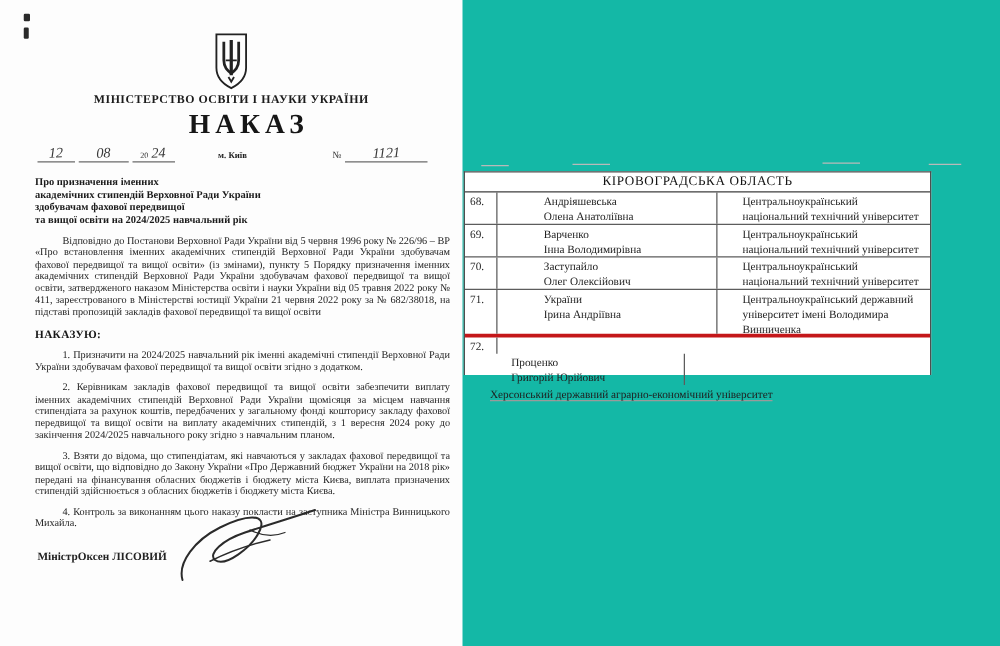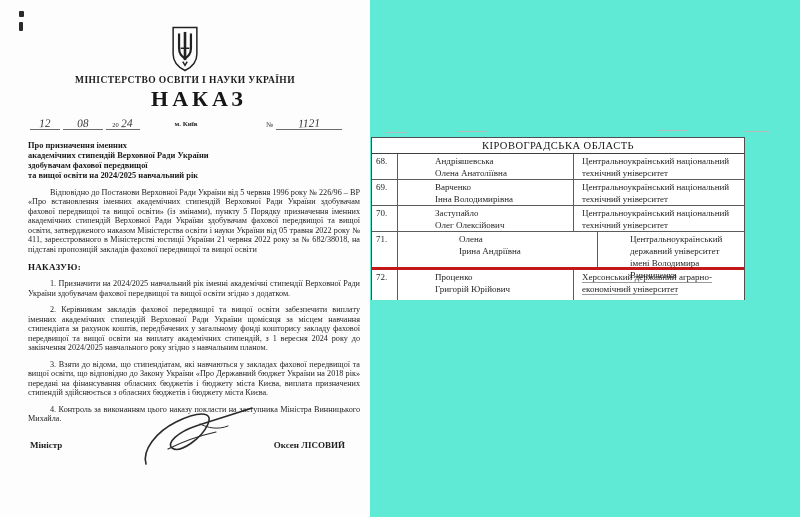--- a/index.html
+++ b/index.html
@@ -1,19 +1,19 @@
 <!DOCTYPE html>
 <html><head>
 <meta charset="utf-8">
 <style>
   * { margin:0; padding:0; box-sizing:border-box; }
   html,body { width:800px; height:517px; background:#ffffff; overflow:hidden; }
   body { font-family:"Liberation Serif","DejaVu Serif",serif; color:#1d1d1d; position:relative; }
 
-  .stage { position:absolute; left:0; top:0; width:800px; height:517px; background:#5eead4; }
+  .stage { position:absolute; left:0; top:0; width:800px; height:517px; background:#14b8a6; }
 
   
   .doc-page { position:absolute; left:0; top:0; width:370px; height:517px; background:#fdfdfd; }
 
   .scan-mark { position:absolute; background:#2a2a2a; border-radius:1px; }
   .mark-1 { left:19px; top:11px; width:5px; height:6px; }
   .mark-2 { left:19px; top:22px; width:4px; height:9px; }
 
   .emblem { display:block; margin:26px auto 3px auto; width:30px; height:46px; }
 
@@ -31,38 +31,38 @@
   .city { position:absolute; left:50%; transform:translateX(-50%); bottom:4px; font-weight:bold; font-size:7px; color:#222; }
   .num-block { position:absolute; right:0; bottom:2px; white-space:nowrap; }
   .num-label { font-size:7.5px; color:#333; }
   .seg-num { width:66px; }
 
   .subject { margin:9px 0 0 28px; width:218px; font-weight:bold; font-size:8.4px; line-height:9.9px; color:#1b1b1b; }
 
   .para { margin:7px 10px 0 28px; font-size:8.2px; line-height:9.5px; text-align:justify; text-indent:22px; color:#242424; }
   .decree-word { margin:8px 25px 0 28px; font-weight:bold; font-size:9px; letter-spacing:0.3px; color:#161616; }
 
-  .sig-row { position:relative; margin:16px 25px 0 30px; display:flex; justify-content:space-between; font-size:9px; font-weight:bold; color:#222; }
+  .sig-row { position:relative; margin:16px 25px 0 30px; display:flex; font-size:9px; font-weight:bold; color:#222; }
   .signature-svg { position:absolute; left:108px; top:-38px; width:120px; height:72px; }
 
   
   .table-wrap { position:absolute; left:371px; top:137px; width:374px; border:1px solid #4f4f4f; border-bottom:none; background:#fff; font-size:9px; line-height:12px; color:#1f1f1f; }
 
   .t-header { height:16px; border-bottom:1px solid #3f3f3f; text-align:center; font-weight:normal; font-size:10.5px; letter-spacing:0.5px; line-height:15px; color:#141414; }
 
   .t-row { display:flex; border-bottom:1px solid #5c5c5c; }
   .t-row.last { border-bottom:none; }
   .t-row.highlight { border-bottom:3px solid #c4171a; }
   .r-std { height:26px;justify-content:center; }
-  .r-tall { height:38px;gap:24px; }
-  .r-last { height:30px; }
+  .r-tall { height:38px; }
+  .r-last { height:30px;flex-direction:column; }
 
   .c-num { width:26px; border-right:1px solid #5c5c5c; padding:1px 0 0 4px; }
   .c-name { width:147px; border-right:1px solid #5c5c5c; padding:1px 0 0 8px;margin-left:29px; }
-  .c-uni { flex:1; padding:1px 4px 0 8px; }
+  .c-uni { flex:1; padding:1px 4px 0 8px;margin-left:12px; }
   .uni-underlined { border-bottom:1px solid #9a9a9a; display:inline;text-align:right; }
 
   
   .frag { position:absolute; height:0; border-top:1.5px solid #b9b9b9; }
   .frag-1 { left:385px; top:132px; width:22px; }
   .frag-2 { left:458px; top:131px; width:30px; }
   .frag-3 { left:658px; top:130px; width:30px; }
   .frag-4 { left:743px; top:131px; width:26px; }
 </style>
 </head>
@@ -156,21 +156,21 @@
       <div class="c-name">
         <div>Заступайло</div>
         <div>Олег Олексійович</div>
       </div>
       <div class="c-uni">Центральноукраїнський національний технічний університет</div>
     </div>
 
     <div class="t-row r-tall highlight">
       <div class="c-num">71.</div>
       <div class="c-name">
-        <div>Олена</div>
+        <div>України</div>
         <div>Ірина Андріївна</div>
       </div>
       <div class="c-uni">Центральноукраїнський державний університет імені Володимира Винниченка</div>
     </div>
 
     <div class="t-row r-last last">
       <div class="c-num">72.</div>
       <div class="c-name">
         <div>Проценко</div>
         <div>Григорій Юрійович</div>

